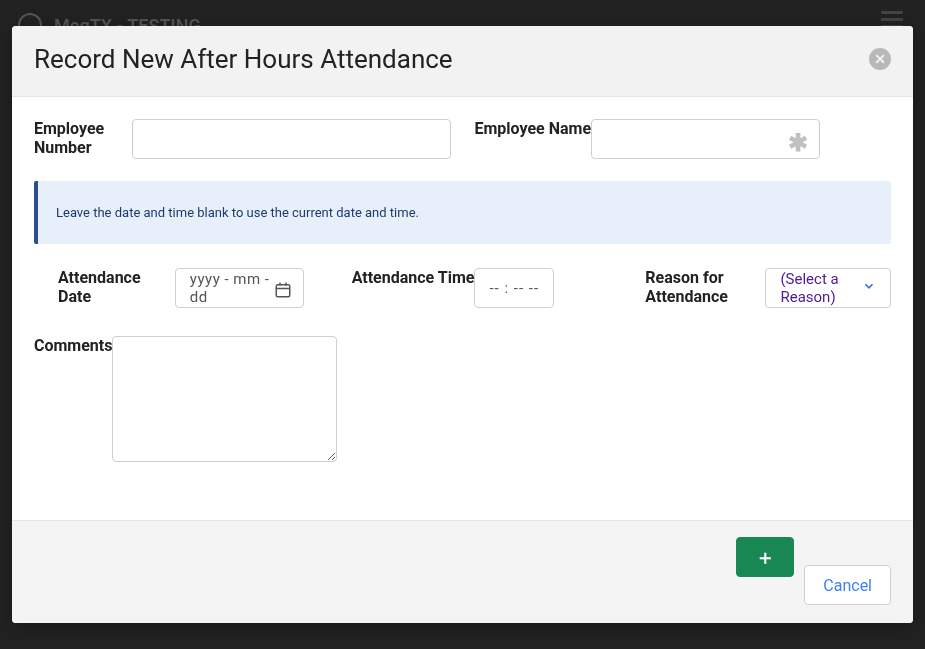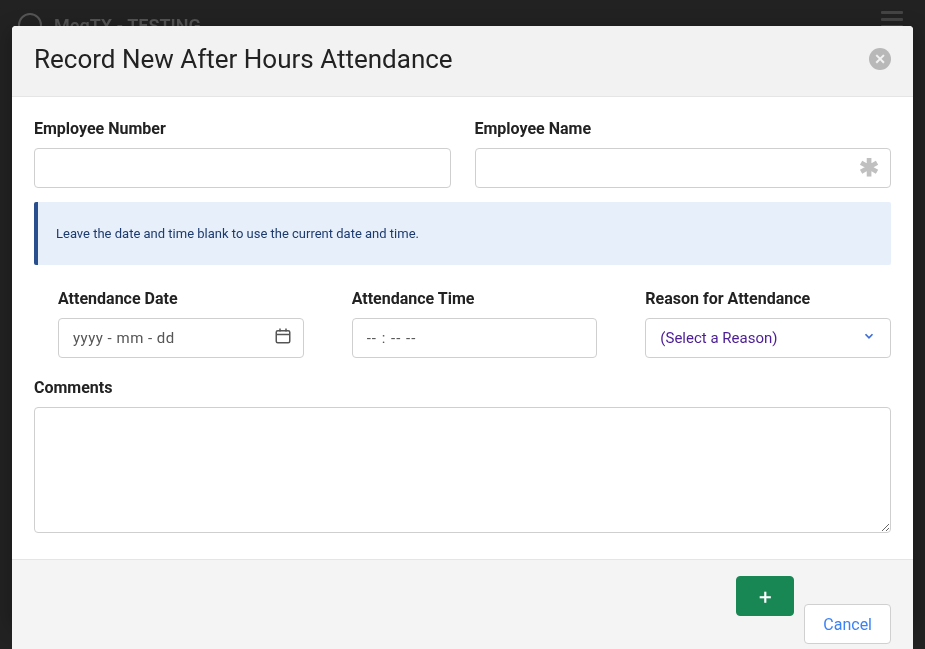--- a/index.html
+++ b/index.html
@@ -90,21 +90,21 @@
       background: #fff;
     }
     .row {
       display: flex;
       gap: 24px;
       margin-bottom: 14px;
     }
     .field {
       flex: 1;
       display: flex;
-      flex-direction: column;
+      flex-direction: row;
     }
     .field-label {
       font-size: 16px;
       font-weight: 700;
       color: #222;
       margin-bottom: 10px;
     }
     .input {
       border: 1px solid #cfcfcf;
       border-radius: 4px;

